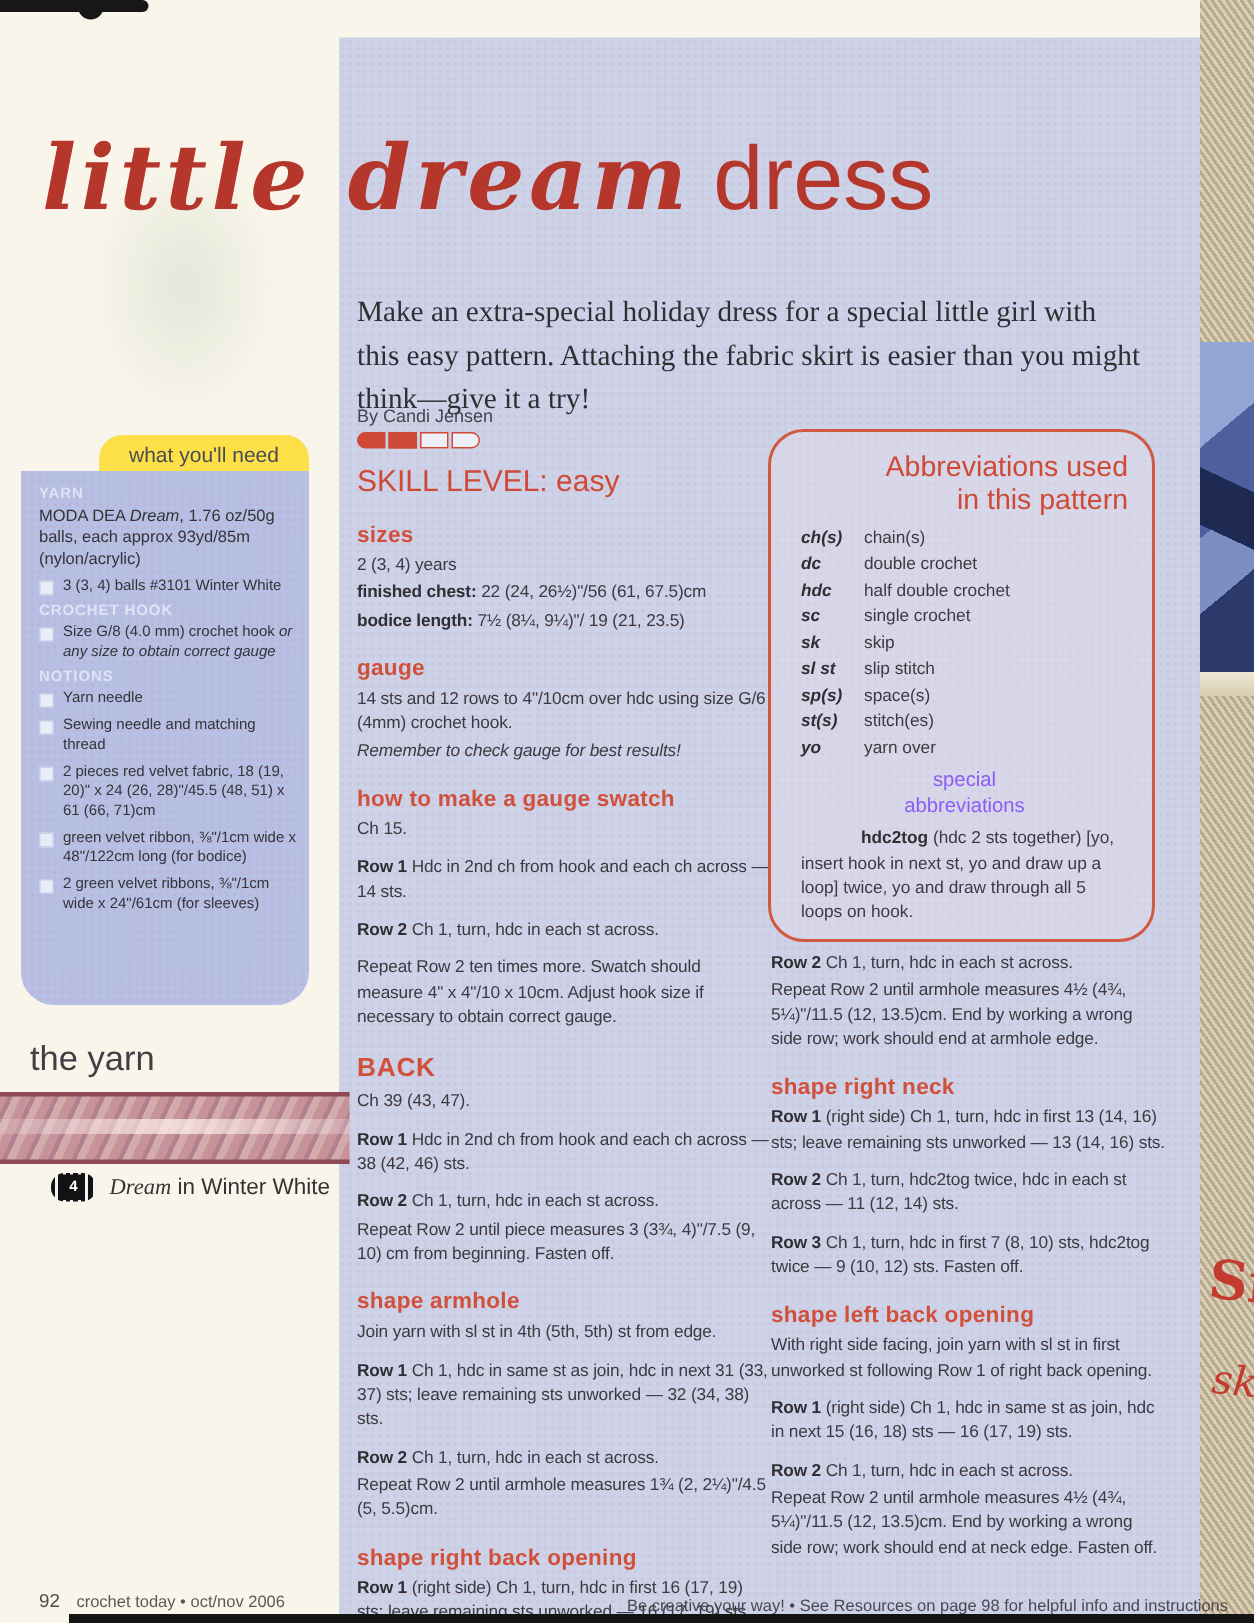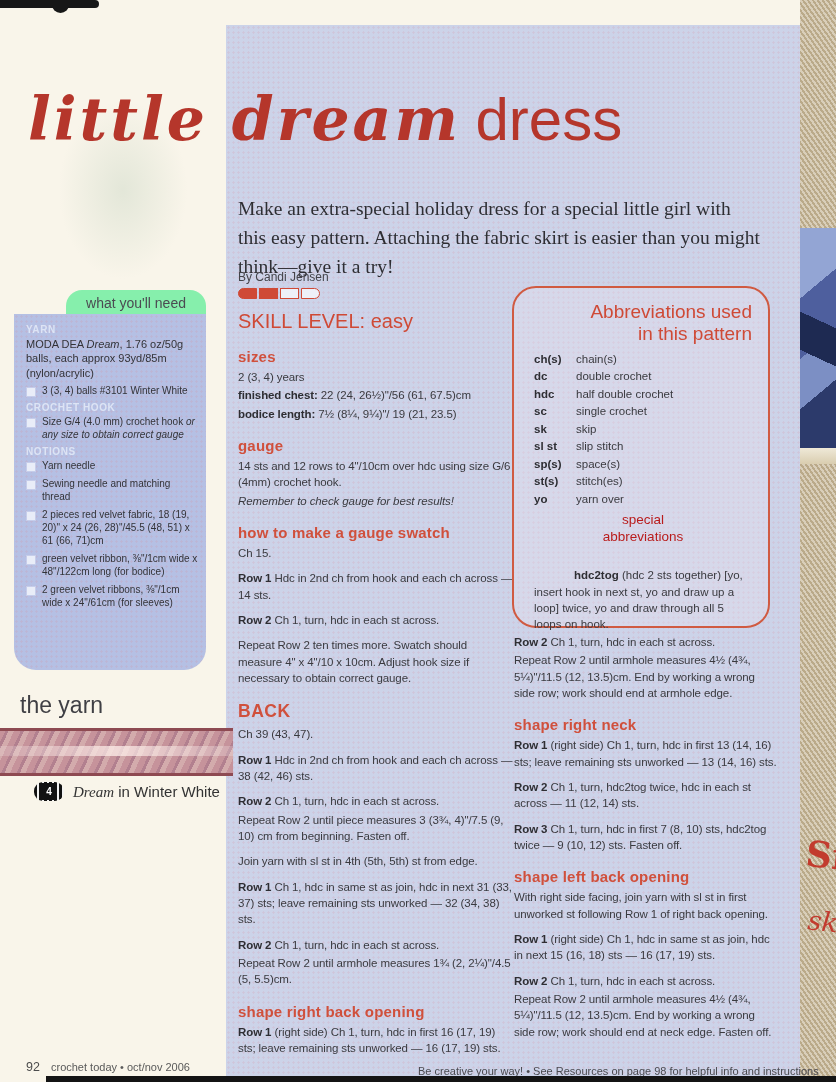--- a/index.html
+++ b/index.html
@@ -43,21 +43,21 @@
   
   .title{position:absolute;left:28px;top:84px;color:#b5362b;white-space:nowrap;}
   .title .script{font-family:"DejaVu Serif",serif;font-style:italic;font-weight:bold;font-size:60px;letter-spacing:3px;}
   .title .plain{font-family:"Liberation Sans",sans-serif;font-weight:400;font-size:60px;margin-left:10px;}
   .intro{position:absolute;left:238px;top:174px;width:524px;
     font-family:"Liberation Serif",serif;font-size:19.5px;line-height:1.5;color:#2e2e33;}
   .byline{position:absolute;left:238px;top:258px;font-size:12px;color:#44444a;}
 
   
   .needs-tab{position:absolute;left:66px;top:290px;width:140px;height:26px;
-    background:#86efac;border-radius:16px 16px 0 0;
+    background:#fde047;border-radius:16px 16px 0 0;
     display:flex;align-items:center;justify-content:center;}
   .needs-tab .needs-title{font-size:14px;color:#4b4b52;}
   .needs-box{position:absolute;left:14px;top:314px;width:192px;height:356px;
     background-color:#b5c0e4;
     background-image:radial-gradient(rgba(205,160,182,.30) 1px,transparent 1.2px);
     background-size:5px 5px;
     border-radius:0 0 22px 22px;box-sizing:border-box;padding:6px 8px 6px 12px;}
   .needs-box .sec-label{font-size:10px;font-weight:bold;letter-spacing:.6px;color:#dde4f5;margin:4px 0 2px;}
   .needs-box p{margin:0 0 4px;font-size:11px;line-height:1.3;color:#333338;width:170px;}
   .check-item{display:flex;gap:6px;margin:0 0 5px;}
@@ -94,22 +94,22 @@
   .skill-seg:last-child{border-radius:0 6px 6px 0;}
   .skill-title{margin:0 0 6px;font-size:20px;font-weight:400;color:#cf4a36;}
 
   
   .abbr-box{position:absolute;left:512px;top:286px;width:258px;height:342px;box-sizing:border-box;
     border:2.5px solid #d05a41;border-radius:24px;background:rgba(242,230,240,.25);
     padding:13px 16px 10px 20px;}
   .abbr-title{margin:0;text-align:right;color:#cf4a36;font-size:19px;line-height:1.15;font-weight:400;}
   .abbr-list{margin-top:8px;}
   .abbr-row{display:flex;gap:9px;margin:0 0 5.5px;font-size:11.5px;color:#3a3a3f;}
-  .abbr-row .term{font-weight:bold;color:#2e2e33;min-width:33px;white-space:nowrap;}
-  .abbr-special-title{margin:7px 0 22px;text-align:center;color:#b91c1c;font-size:13.5px;line-height:1.25;}
+  .abbr-row .term{font-weight:bold;color:#2e2e33;min-width:33px;white-space:nowrap;font-style:italic;}
+  .abbr-special-title{margin:7px 0 6px;text-align:center;color:#8b5cf6;font-size:13.5px;line-height:1.25;}
   .abbr-special{margin:0;font-size:11.5px;line-height:1.4;color:#3a3a3f;}
   .abbr-special b{color:#2e2e33;padding-left:40px;}
 
   
   .footer-left{position:absolute;left:26px;top:1060px;font-size:11px;color:#5a5a5a;}
   .footer-left .pn{font-size:12.5px;margin-right:8px;color:#4c4c4c;}
   .footer-right{position:absolute;left:418px;top:1065px;font-size:11px;color:#49494f;white-space:nowrap;}
 </style>
 </head>
 <body>
@@ -137,21 +137,21 @@
 <div class="needs-box">
   <div class="sec-label">YARN</div>
   <p><span>MODA DEA </span><i>Dream</i><span>, 1.76 oz/50g balls, each approx 93yd/85m (nylon/acrylic)</span></p>
   <div class="check-item">
     <span class="checkbox"></span>
     <span class="txt">3 (3, 4) balls #3101 Winter White</span>
   </div>
   <div class="sec-label">CROCHET HOOK</div>
   <div class="check-item">
     <span class="checkbox"></span>
-    <span class="txt"><span>Size G/4 (4.0 mm) crochet hook </span><i>or any size to obtain correct gauge</i></span>
+    <span class="txt"><span>Size G/8 (4.0 mm) crochet hook </span><i>or any size to obtain correct gauge</i></span>
   </div>
   <div class="sec-label">NOTIONS</div>
   <div class="check-item">
     <span class="checkbox"></span>
     <span class="txt">Yarn needle</span>
   </div>
   <div class="check-item">
     <span class="checkbox"></span>
     <span class="txt">Sewing needle and matching thread</span>
   </div>
@@ -201,20 +201,21 @@
   <p><b>Row 1</b><span> Hdc in 2nd ch from hook and each ch across — 14 sts.</span></p>
   <p><b>Row 2</b><span> Ch 1, turn, hdc in each st across.</span></p>
   <p>Repeat Row 2 ten times more. Swatch should measure 4" x 4"/10 x 10cm. Adjust hook size if necessary to obtain correct gauge.</p>
 
   <h3 class="caps">BACK</h3>
   <p>Ch 39 (43, 47).</p>
   <p><b>Row 1</b><span> Hdc in 2nd ch from hook and each ch across — 38 (42, 46) sts.</span></p>
   <p style="margin-bottom:2px;"><b>Row 2</b><span> Ch 1, turn, hdc in each st across.</span></p>
   <p>Repeat Row 2 until piece measures 3 (3¾, 4)"/7.5 (9, 10) cm from beginning. Fasten off.</p>
 
+  <h3>shape armhole</h3>
   <p>Join yarn with sl st in 4th (5th, 5th) st from edge.</p>
   <p><b>Row 1</b><span> Ch 1, hdc in same st as join, hdc in next 31 (33, 37) sts; leave remaining sts unworked — 32 (34, 38) sts.</span></p>
   <p style="margin-bottom:2px;"><b>Row 2</b><span> Ch 1, turn, hdc in each st across.</span></p>
   <p>Repeat Row 2 until armhole measures 1¾ (2, 2¼)"/4.5 (5, 5.5)cm.</p>
 
   <h3>shape right back opening</h3>
   <p><b>Row 1</b><span> (right side) Ch 1, turn, hdc in first 16 (17, 19) sts; leave remaining sts unworked — 16 (17, 19) sts.</span></p>
 </div>
 
 <div class="abbr-box">

